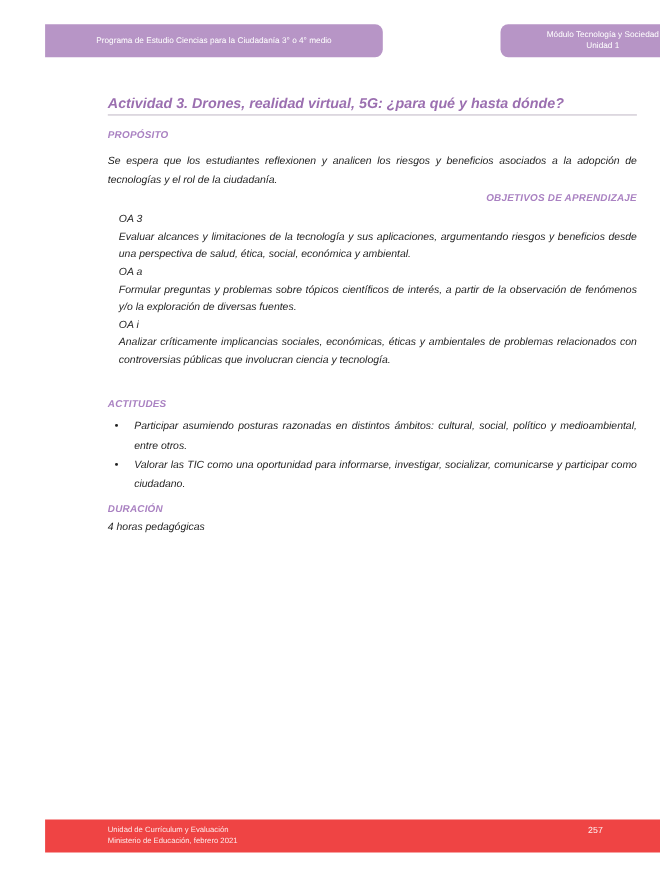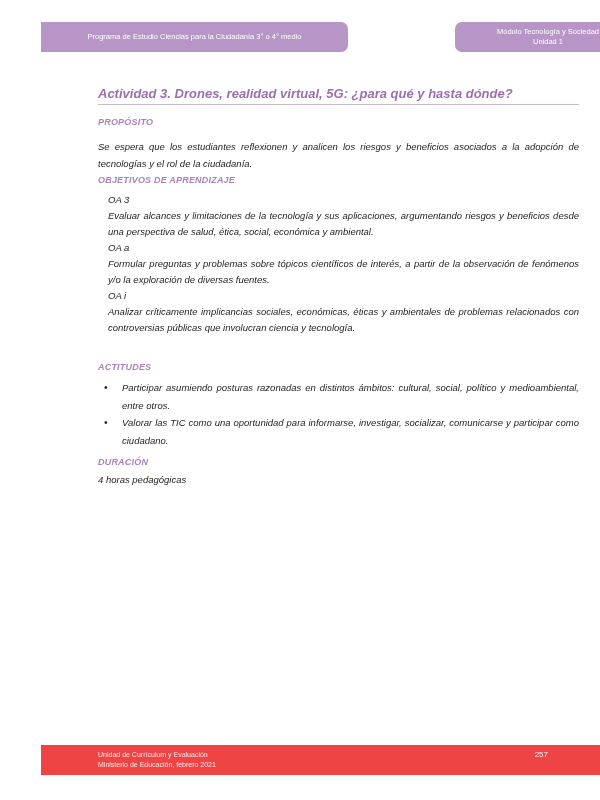--- a/index.html
+++ b/index.html
@@ -16,21 +16,21 @@
   .badge-right { left: 414px; width: 186px; border-radius: 7px 0 0 7px; flex-direction: column; padding: 0 10px; }
 
   
   .content { position: absolute; left: 57px; top: 0; width: 481px; font-style: italic; }
 
   .title { margin-top: 86px; font-size: 13px; line-height: 15px; font-weight: 700; color: #9b6fb0; }
   .rule  { margin-top: 3px; border-bottom: 1.2px solid #c6bdca; width: 100%; }
 
   h2.sec { font-size: 9px; line-height: 11px; font-weight: 700; color: #aa82c2; letter-spacing: 0.2px; }
   .sec-proposito { margin-top: 12px; }
-  .sec-objetivos { margin-top: 3px; text-align: left; }
+  .sec-objetivos { margin-top: 3px; text-align: right; }
   .sec-actitudes { margin-top: 26px; }
   .sec-duracion  { margin-top: 8px; }
 
   p.body { font-size: 9.5px; color: #1e1e1e; }
   .proposito-text { margin-top: 10px; line-height: 17px; text-align: justify; }
 
   .oa-block { margin-top: 6px; padding-left: 10px; font-size: 9.5px; line-height: 16px; }
   .oa-code { font-size: 9.5px; line-height: 16px; }
   .oa-text { font-size: 9.5px; line-height: 16px; text-align: justify; }
 

